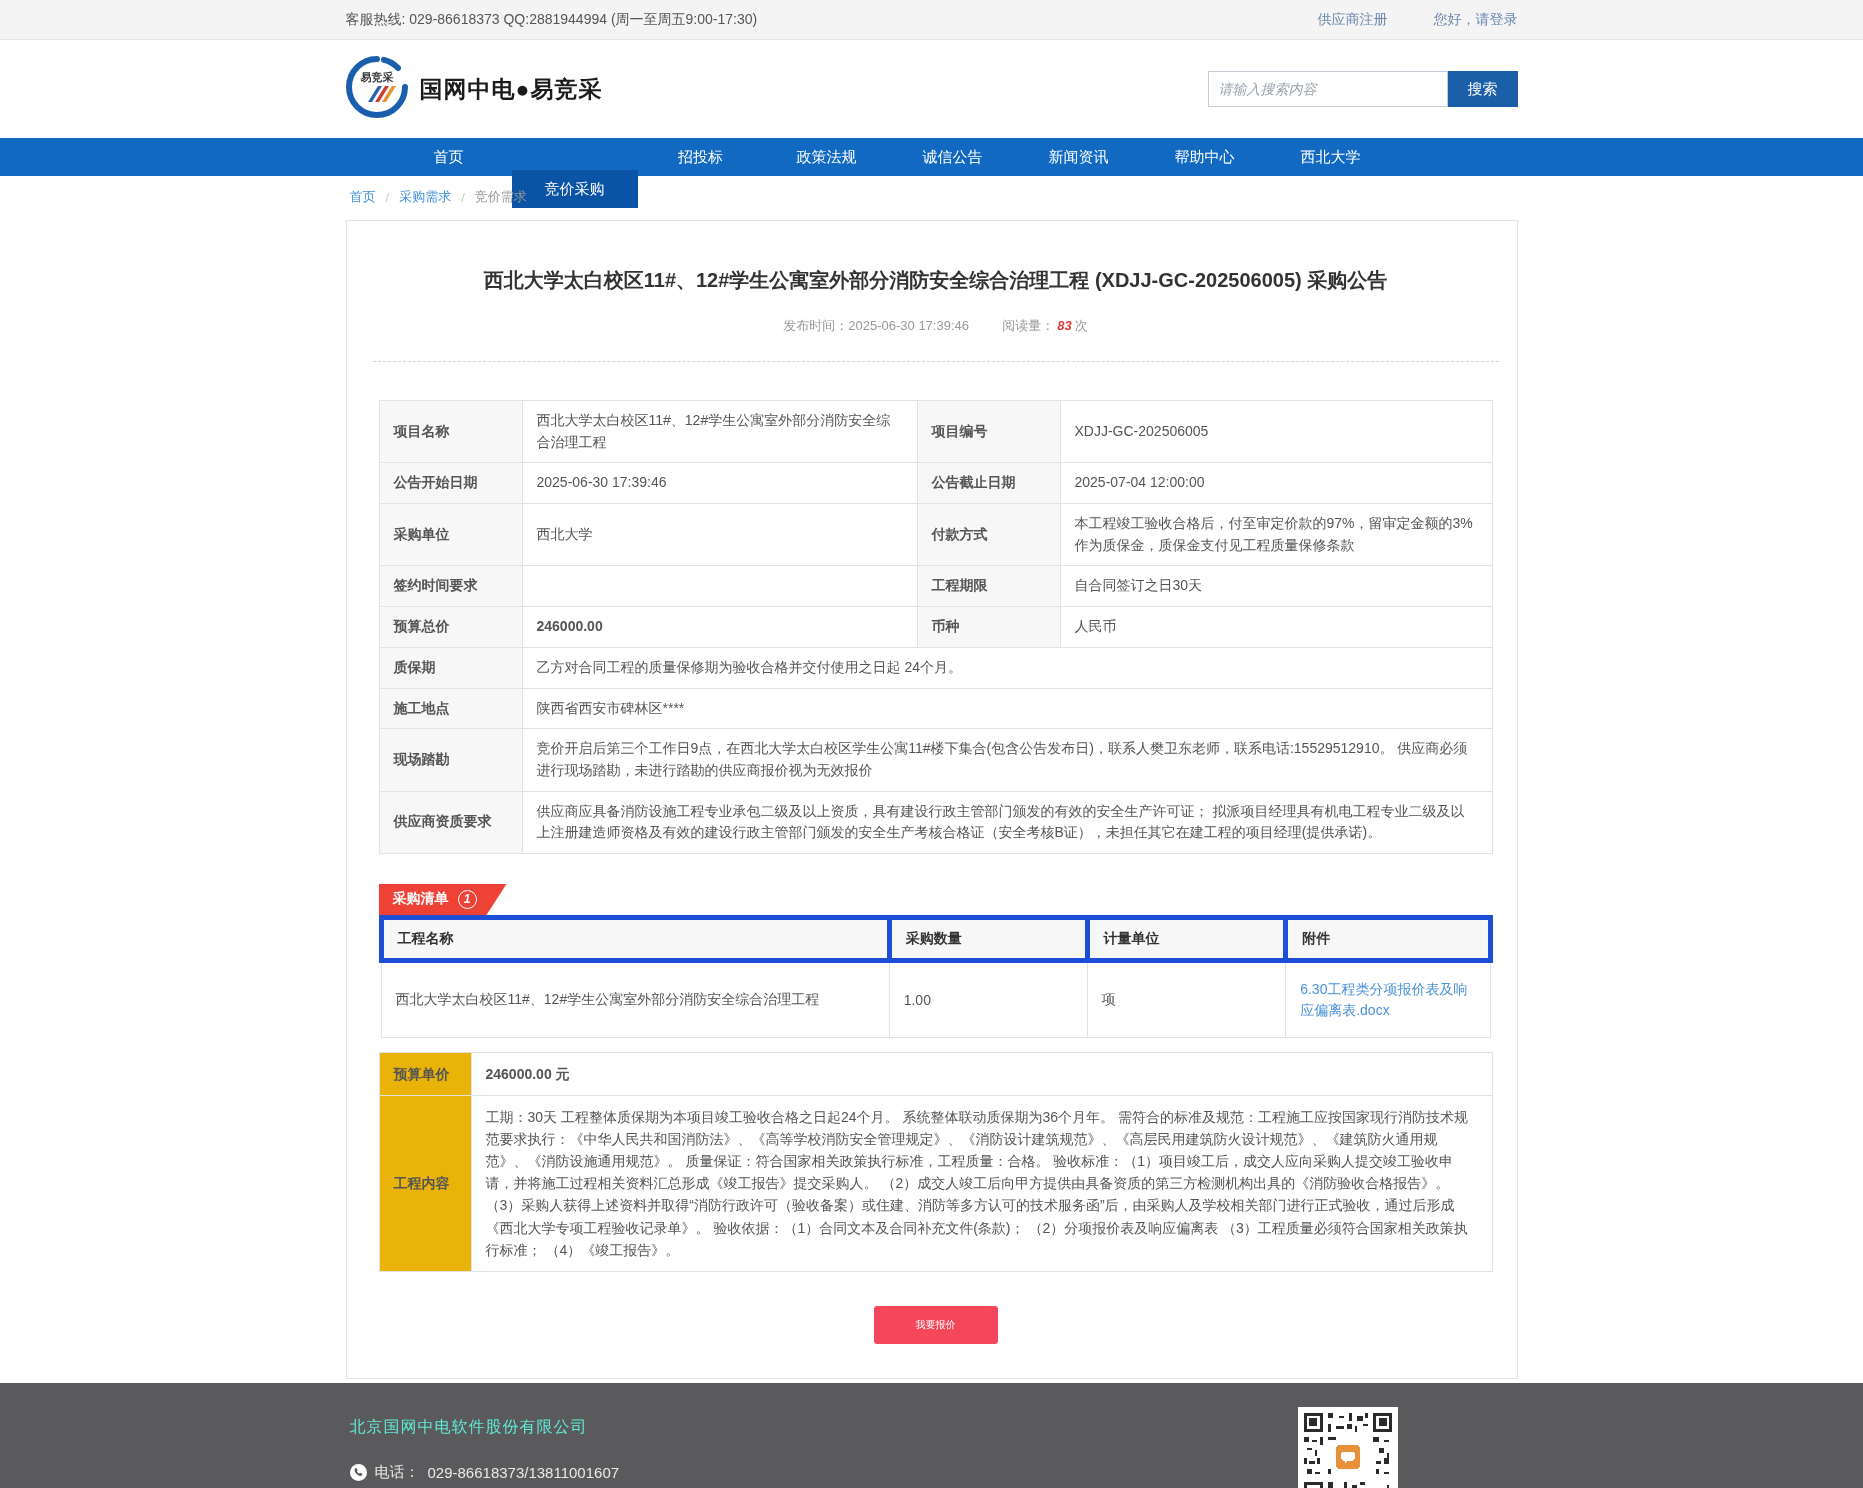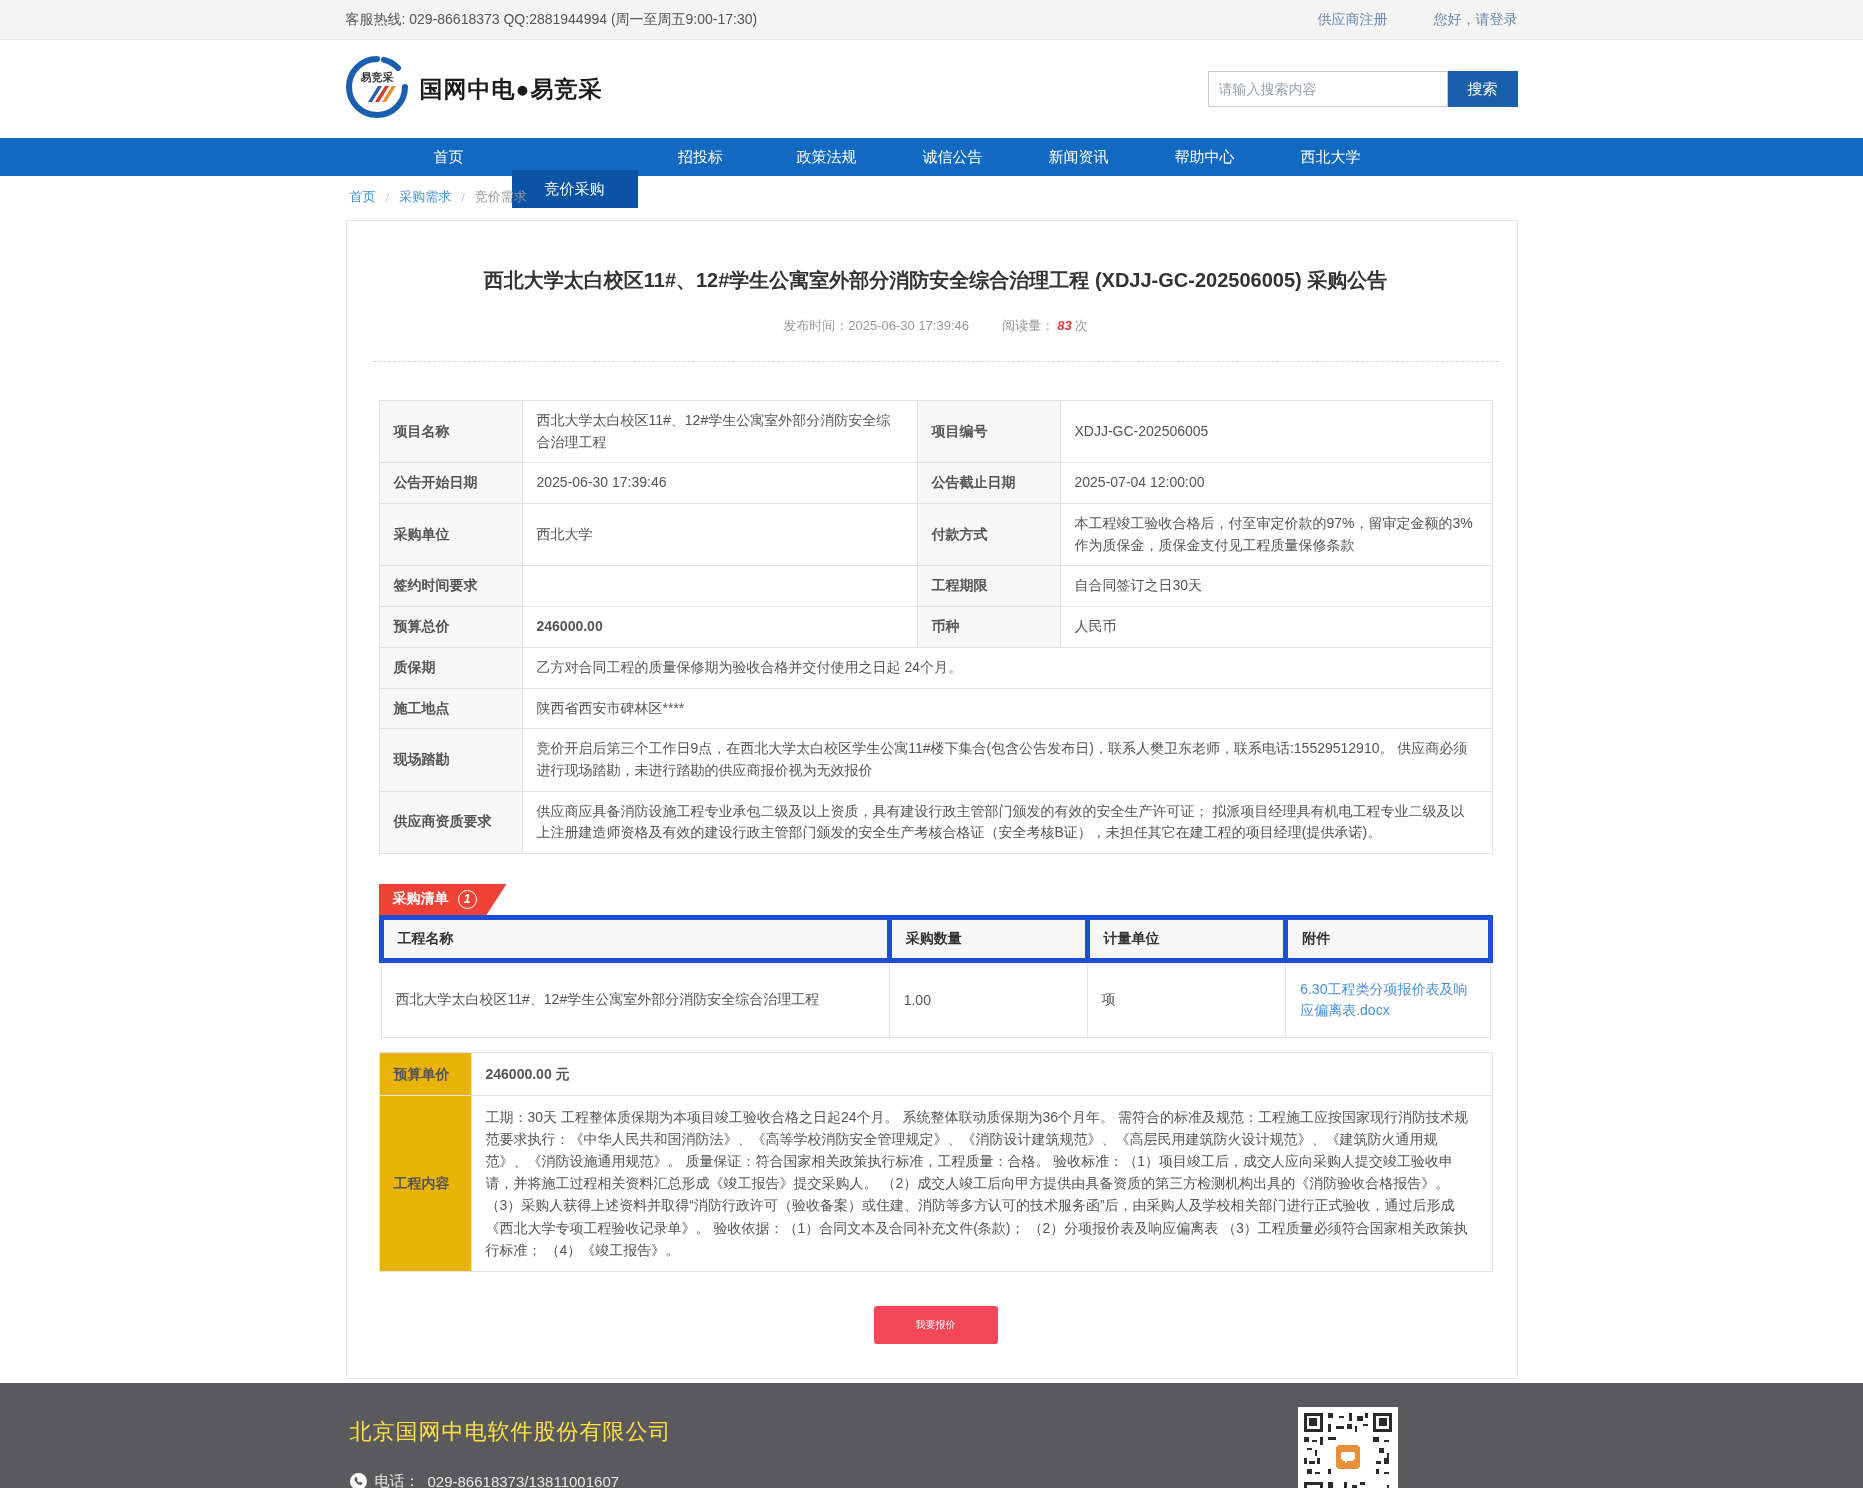--- a/index.html
+++ b/index.html
@@ -13,21 +13,21 @@
   .topbar-left { font-size:14px; color:#555; }
   .topbar-right { display:flex; gap:46px; }
   .topbar-link { font-size:14px; color:#6a88b0; text-decoration:none; cursor:pointer; }
 
   
   .header { height:98px; background:#fff; flex:0 0 auto; }
   .header-inner { width:1172px; margin:0 auto; height:100%; display:flex; align-items:center; justify-content:space-between; }
   .brand { display:flex; align-items:center; gap:12px; }
   .brand-title { font-size:23px; font-weight:bold; color:#1b1b1b; letter-spacing:1px; }
   .searchbox { display:flex; }
-  .search-input { width:240px; height:36px; border:1px solid #c6cdd6; padding:0 10px; font-size:14px; color:#333; outline:none; }
+  .search-input { width:240px; height:36px; border:1px solid #c6cdd6; padding:0 10px; font-size:14px; color:#333; outline:none;font-style:italic; }
   .search-input::placeholder { color:#9aa3ad; }
   .search-btn { width:70px; height:36px; background:#1b5fa8; color:#fff; border:none; font-size:15px; cursor:pointer; }
 
   
   .nav { height:38px; background:#1269c2; flex:0 0 auto; }
   .nav-inner { width:1172px; margin:0 auto; height:100%; display:flex; padding-left:40px; }
   .nav-item { width:126px; height:100%; display:flex; align-items:center; justify-content:center; color:#fff; font-size:15px; cursor:pointer; }
   .nav-item.active { background:#0b53a5;margin-top:32px; }
 
   
@@ -69,21 +69,21 @@
   table.ptail { width:100%; border-collapse:collapse; font-size:14px; margin-top:14px; }
   table.ptail td { border:1px solid #e2e2e2; padding:10px 14px; color:#555; line-height:1.58; }
   td.plbl { background:#eab308; font-weight:bold; color:#333; width:92px; }
 
   .bid-wrap { text-align:center; margin-top:34px; }
   .bid-btn { background:#f4475a; color:#fff; border:none; border-radius:3px; padding:12px 42px; font-size:10px; cursor:pointer; }
 
   
   .footer { flex:0 0 auto; background:#5a5a5c; color:#eee; }
   .footer-main { width:1172px; margin:0 auto; padding:34px 4px 0 4px; position:relative; height:196px; }
-  .f-company { font-size:22px; color:#fde047; letter-spacing:1px; }
+  .f-company { font-size:16px; color:#5eead4; letter-spacing:1px; }
   .f-line { display:flex; align-items:center; gap:8px; margin-top:25px; font-size:15px; color:#e9e9e9; }
   .f-icon { width:17px; height:17px; flex:0 0 auto; }
   .qr-block { position:absolute; right:120px; top:24px; width:100px; text-align:center; }
   .qr-box { width:100px; background:#fff; padding:6px 6px 4px 6px; cursor:pointer; }
 </style>
 </head>
 <body>
 
 <div class="topbar">
   <div class="topbar-inner">

